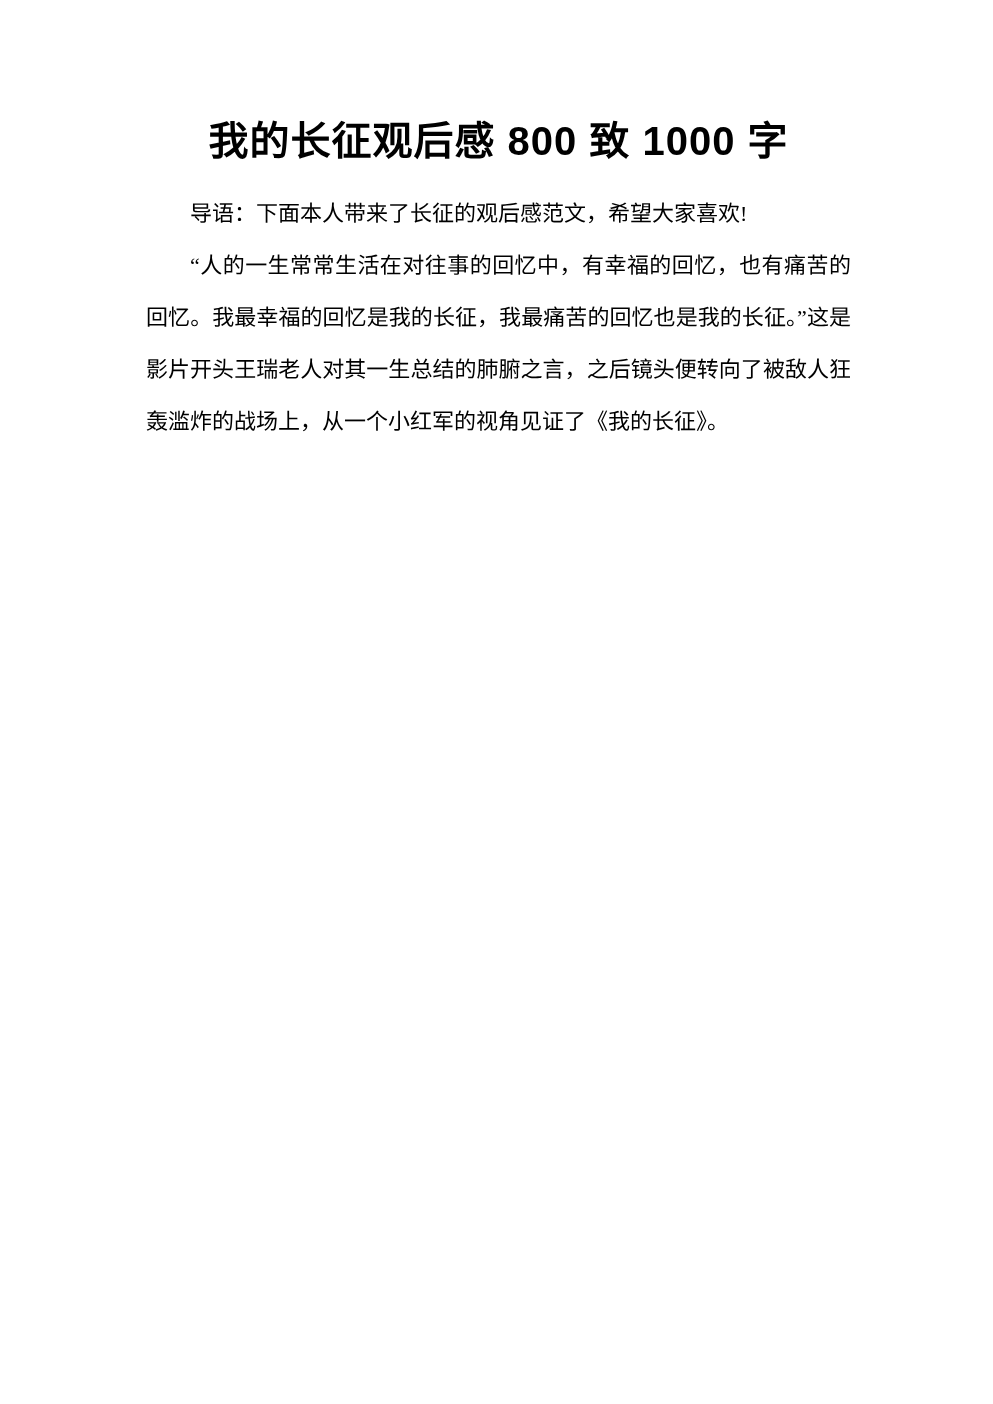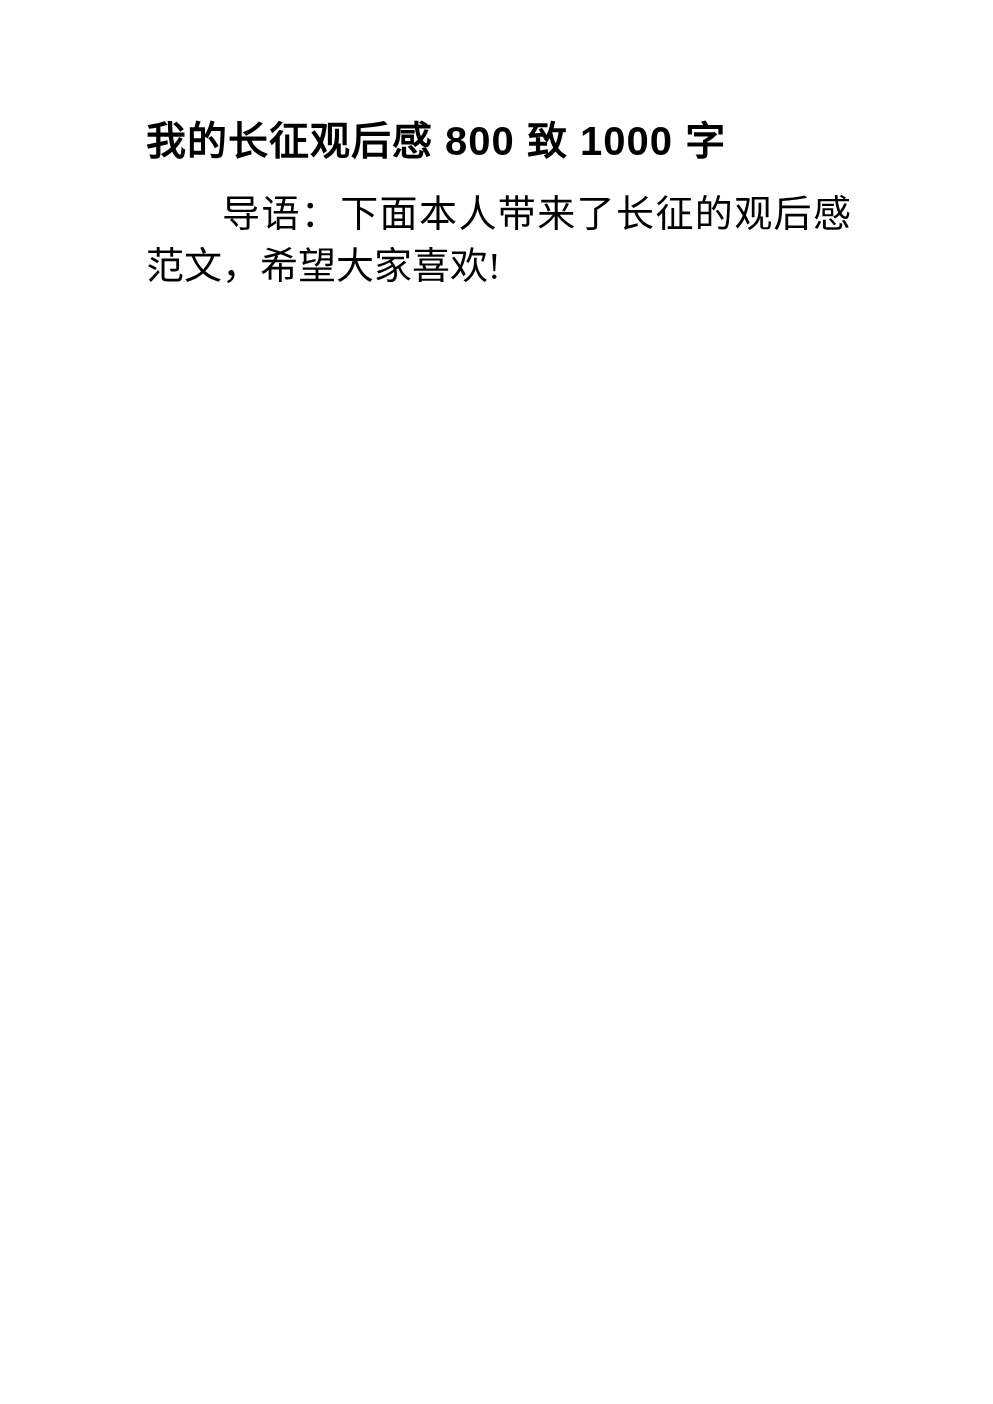--- a/index.html
+++ b/index.html
@@ -20,39 +20,40 @@
     height: 1404px;
     padding: 116px 142px 0 146px; 
     background: #ffffff;
   }
   .doc-title {
     margin: 0 0 22px 0;
     font-family: "Liberation Sans", "DejaVu Sans", sans-serif; 
     font-weight: bold;
     font-size: 40px;
     line-height: 50px;
-    text-align: left;
+    text-align: center;
     color: #000000;
     letter-spacing: 1px;
     white-space: nowrap;
   }
   .doc-body p {
     margin: 0;
-    font-size: 38px;
+    font-size: 22px;
     line-height: 52px;
     text-align: justify;
     text-indent: 2em;
     color: #000000;
     
     font-family: "Liberation Serif", "DejaVu Serif", serif;
     word-break: break-all;
   }
 </style>
 </head>
 <body>
 
 <main class="doc">
   <h1 class="doc-title">我的长征观后感 800 致 1000 字</h1>
 
   <div class="doc-body">
     <p>导语：下面本人带来了长征的观后感范文，希望大家喜欢!</p>
+    <p>“人的一生常常生活在对往事的回忆中，有幸福的回忆，也有痛苦的回忆。我最幸福的回忆是我的长征，我最痛苦的回忆也是我的长征。”这是影片开头王瑞老人对其一生总结的肺腑之言，之后镜头便转向了被敌人狂轰滥炸的战场上，从一个小红军的视角见证了《我的长征》。</p>
   </div>
 </main>
 
 </body></html>

